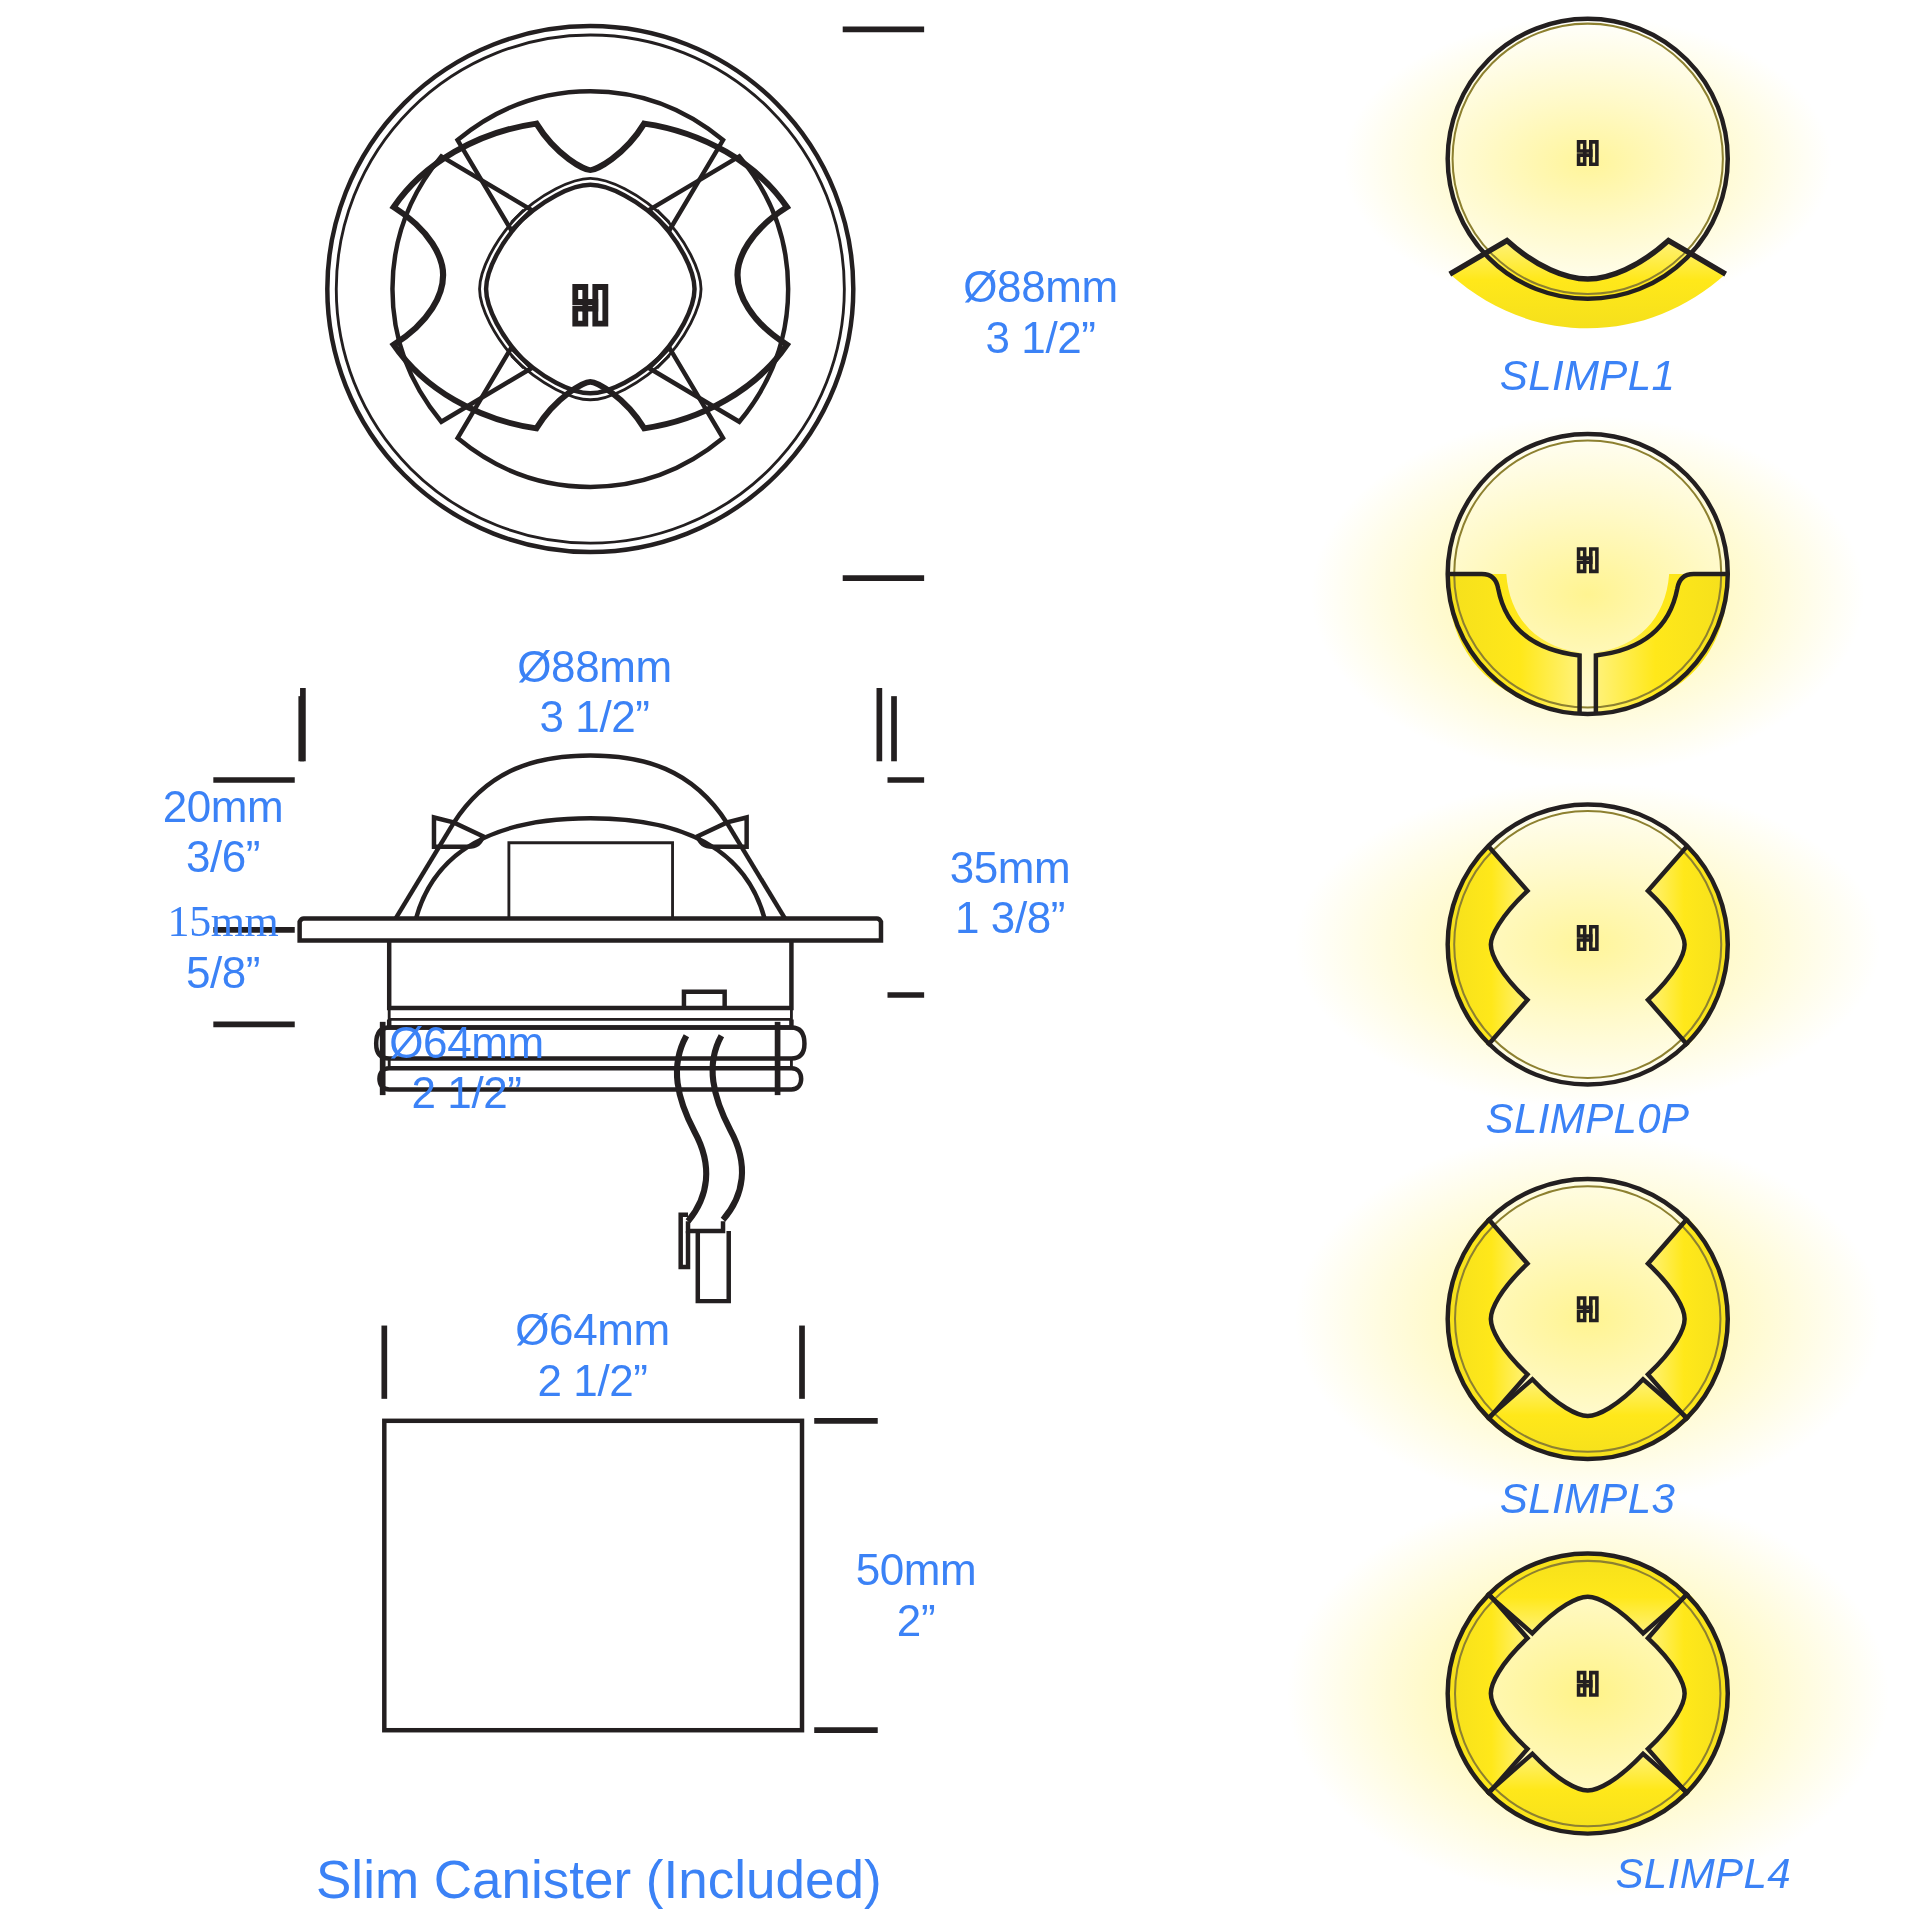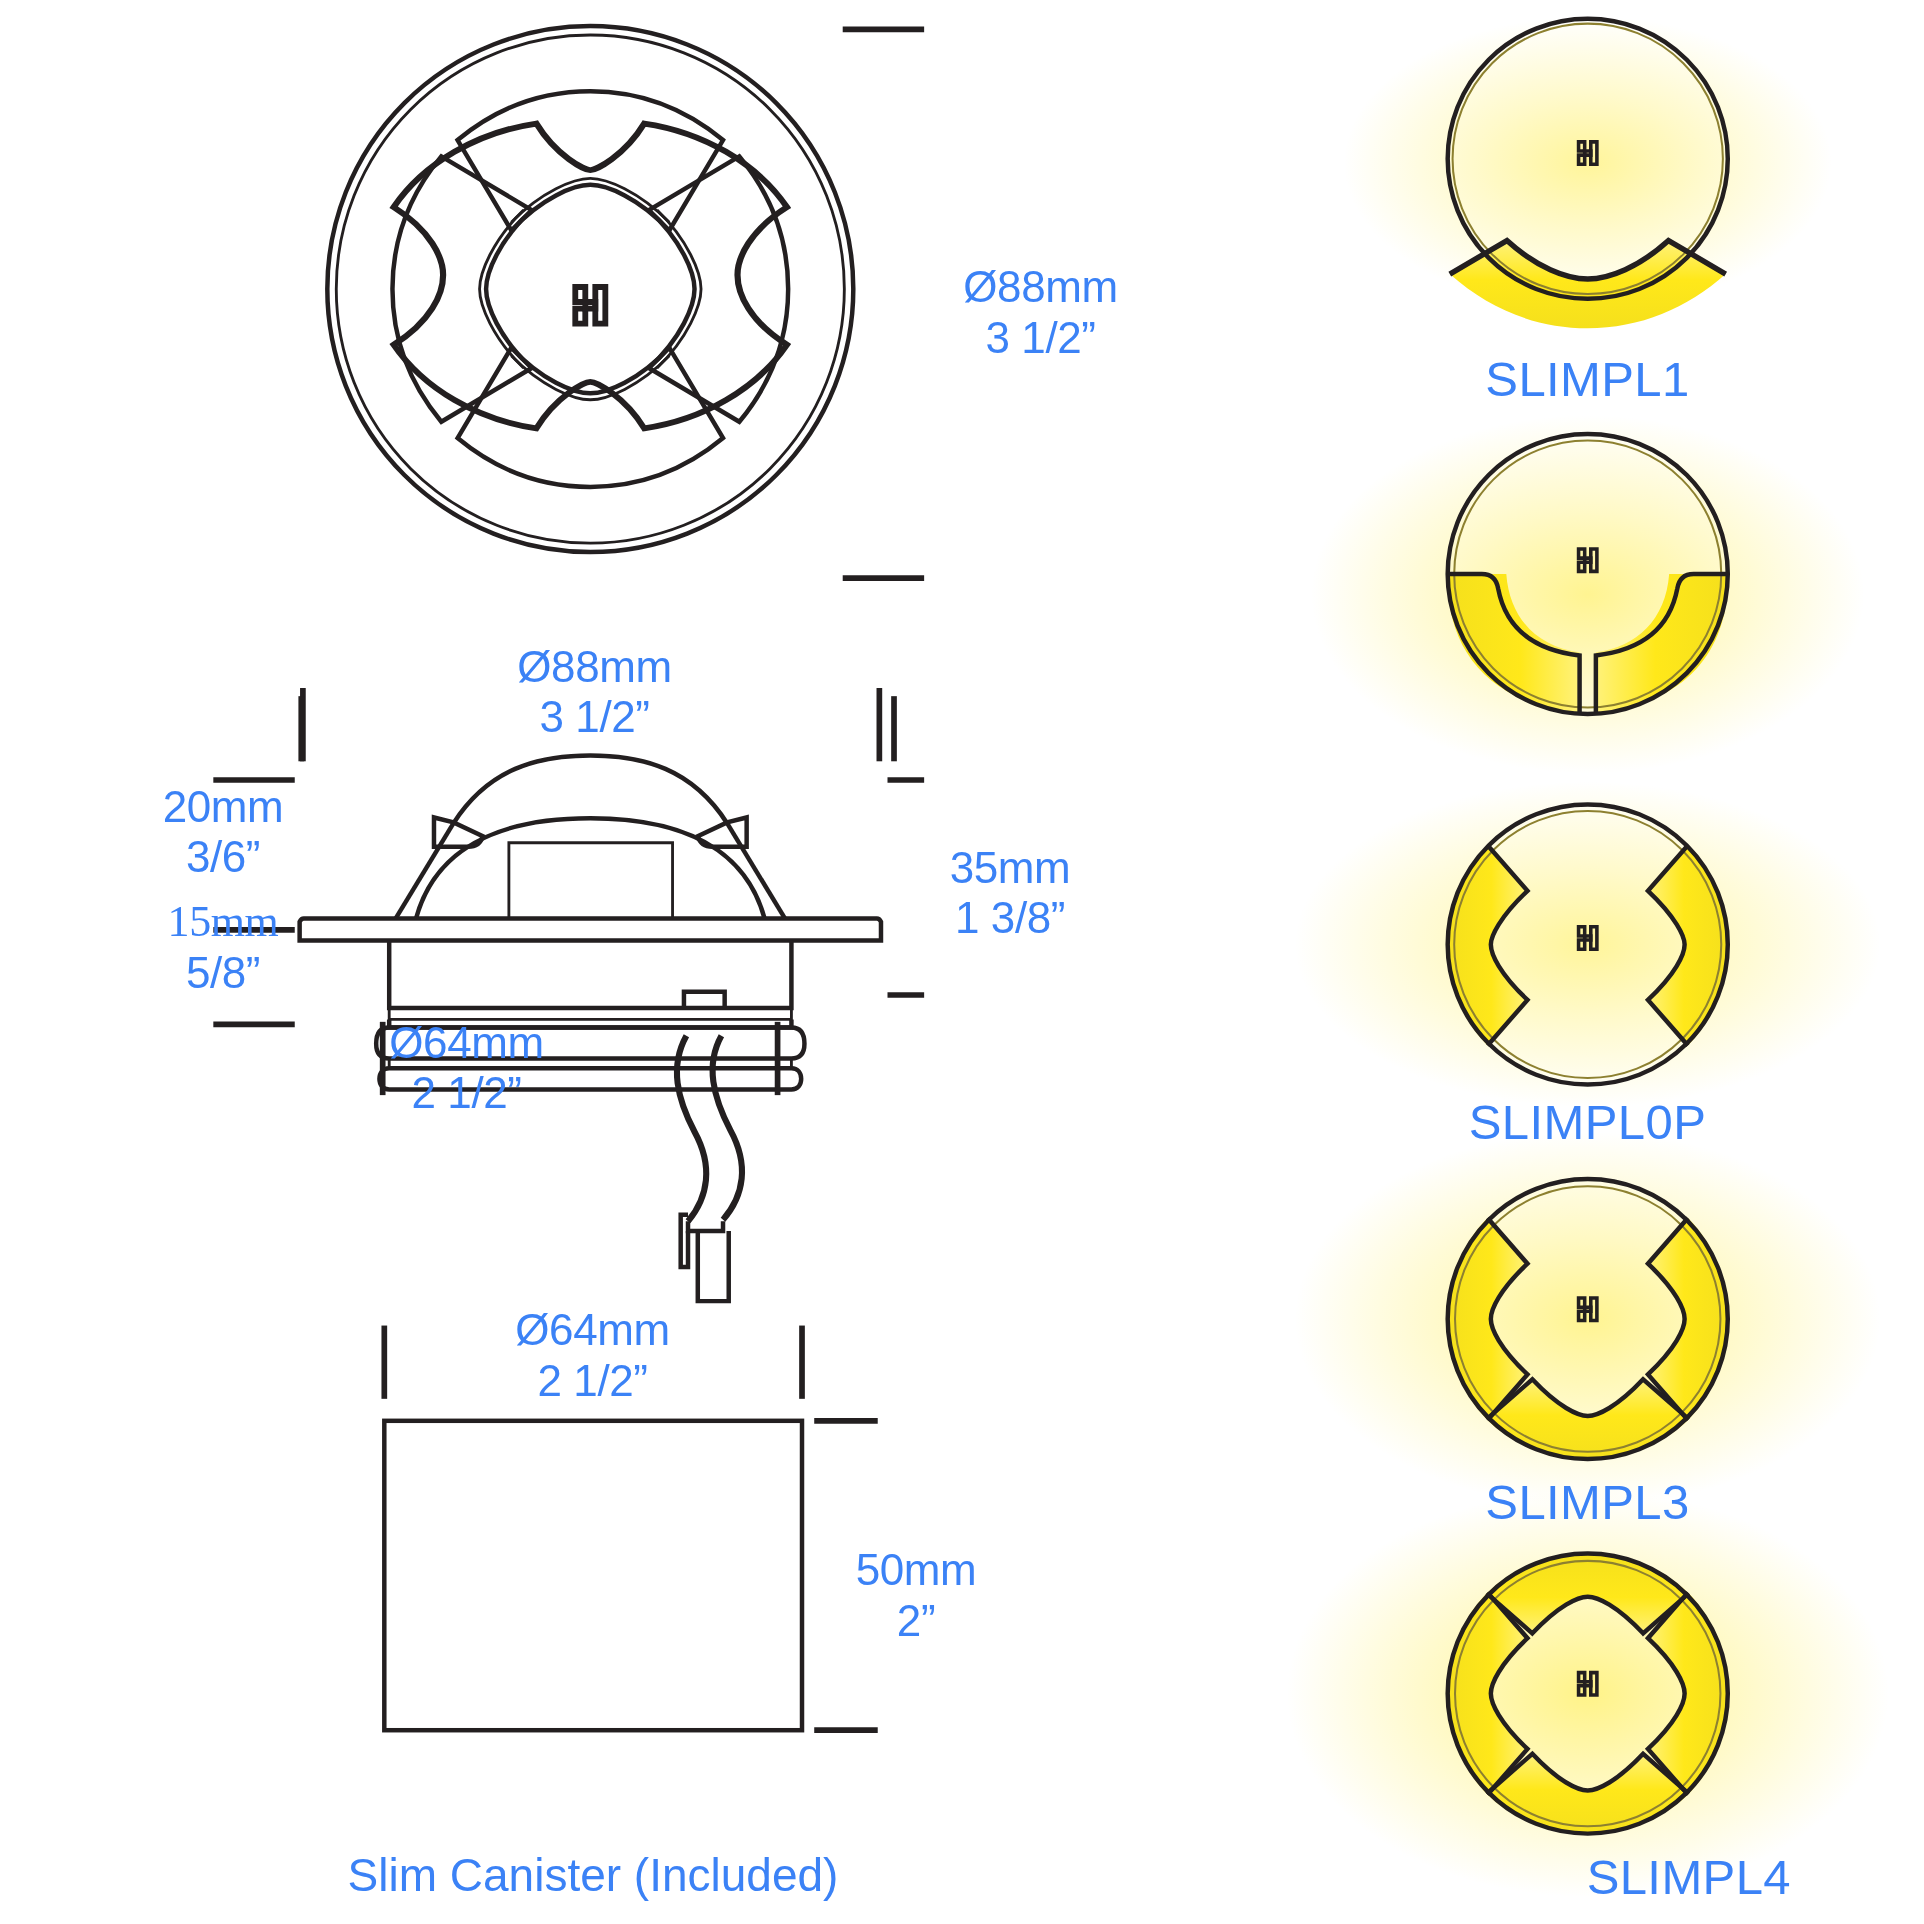--- a/index.html
+++ b/index.html
@@ -31,29 +31,30 @@
     white-space: pre;
     text-align: center;
     line-height: 1.12;
     color: #3b82f6;
   }
   .dim {
     font-size: 44px;
     letter-spacing: -0.4px;
   }
   .variant-label {
-    font-size: 49px;
+    font-size: 42px;
     letter-spacing: 0.4px;
+    font-style: italic;
   }
   .slimcan-title {
     font-size: 50px;
     letter-spacing: 0.4px;
   }
   .slimcan-sub {
-    font-size: 46px;
+    font-size: 53px;
     letter-spacing: 0px;
   }
   .ln { stroke:#231f20; fill:none; }
   .lw3 { stroke-width:3.5; }
   .lw5 { stroke-width:5.5; }
   .lw7 { stroke-width:7.5; }
   .tick { stroke:#231f20; stroke-width:7; stroke-linecap:butt; }
 </style>
 </head>
 <body>

